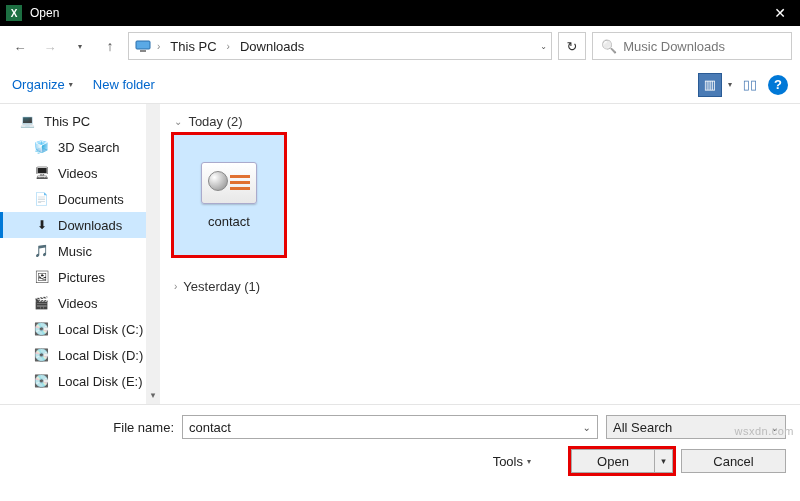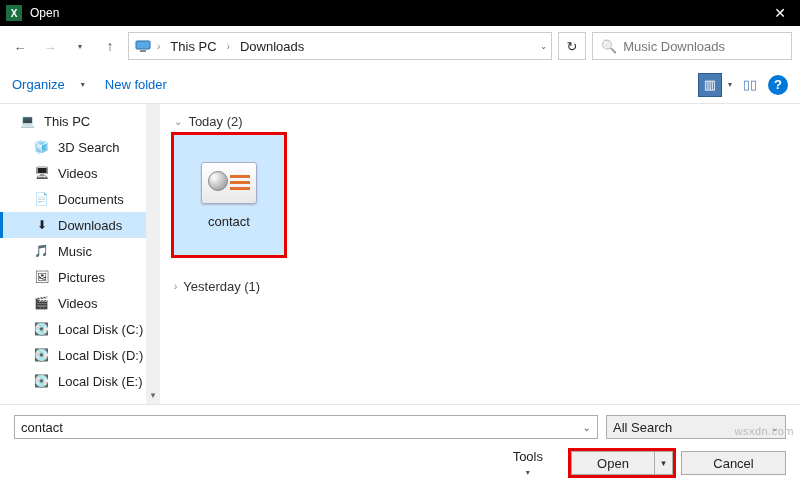--- a/index.html
+++ b/index.html
@@ -13,21 +13,21 @@
   .dropdown-chevron { font-size: 8px; color: #555; }
   .up-arrow { font-size: 14px; }
   .addressbar { flex: 1; height: 28px; border: 1px solid #ccc; display: flex; align-items: center; padding: 0 4px 0 6px; gap: 6px; }
   .pc-icon { width:16px; height:16px; display:flex; align-items:center; justify-content:center; }
   .crumb { padding: 2px 4px; }
   .crumb-sep { color: #888; font-size: 10px; }
   .addr-right { margin-left:auto; display:flex; align-items:center; gap:8px; }
   .refreshbtn { width: 28px; height: 28px; border: 1px solid #ccc; display:flex; align-items:center; justify-content:center; color:#333; }
   .searchbox { width: 200px; height: 28px; border: 1px solid #ccc; display:flex; align-items:center; padding: 0 8px; color:#777; gap:6px; }
   .toolbar { height: 38px; display:flex; align-items:center; padding: 0 12px; gap: 20px; border-bottom:1px solid #e5e5e5; }
-  .toolbtn { color: #0066cc; display:flex; align-items:center; gap:16px; }
+  .toolbtn { color: #0066cc; display:flex; align-items:center; gap:4px; }
   .tool-right { margin-left:auto; display:flex; align-items:center; gap:6px; }
   .viewicon { width:24px; height:24px; border:1px solid transparent; display:flex; align-items:center; justify-content:center; color:#555; }
   .helpicon { width:20px; height:20px; border-radius:50%; background:#0078d7; color:#fff; display:flex; align-items:center; justify-content:center; font-size:13px; font-weight:bold; }
   .body { display:flex; height: 300px; }
   .sidebar { width: 160px; border-right: 0px solid #eee; overflow-y:auto; position:relative; padding: 4px 0; }
   .side-item { display:flex; align-items:center; height:26px; padding-left: 20px; gap:8px; cursor:pointer; }
   .side-item.sub { padding-left: 34px; }
   .side-item.active { background:#cce8ff; }
   .side-item.active::before { content:""; position:absolute; left:0; width:3px; height:26px; background:#0078d7; }
   .sicon { width:16px; height:16px; display:flex; align-items:center; justify-content:center; font-size:12px; }
@@ -45,21 +45,21 @@
   .contact-icon::after { content:""; position:absolute; right:6px; top:12px; width:20px; height:3px; background:#e07030; box-shadow: 0 6px 0 #e07030, 0 12px 0 #e07030; }
   .footer { border-top:1px solid #e5e5e5; padding: 10px 14px 8px 14px; }
   .fn-row { display:flex; align-items:center; gap:8px; margin-bottom:10px; }
   .fn-label { width: 160px; text-align:right; }
   .fn-input { flex:1; height:24px; border:1px solid #aaa; display:flex; align-items:center; padding:0 6px; background:#fff; }
   .fn-input .val { flex:1; }
   .fn-input .dd { color:#555; font-size:10px; }
   .ft-select { width:180px; height:24px; border:1px solid #aaa; background:#efefef; display:flex; align-items:center; padding:0 6px; }
   .ft-select .dd { margin-left:auto; color:#555; font-size:10px; }
   .btn-row { display:flex; align-items:center; justify-content:flex-end; gap:8px; padding-right: 0px; }
-  .tools { margin-right: 20px; display:flex; align-items:center; gap:4px;flex-direction:column; }
+  .tools { margin-right: 32px; display:flex; align-items:center; gap:4px; }
   .winbtn { width:84px; height:24px; border:1px solid #aaa; background:#efefef; display:flex; align-items:center; justify-content:center; }
   .split-dd { width:18px; height:24px; border:1px solid #aaa; border-left:none; background:#efefef; display:flex; align-items:center; justify-content:center; font-size:9px; color:#333; }
   .open-wrap { display:flex; outline:3px solid #e60000; }
   .watermark { position:absolute; right:6px; bottom:64px; font-size:11px; color:#bbb; letter-spacing:.5px; }
 </style>
 </head>
 <body>
 
 <div class="titlebar">
   <div class="app-icon">X</div>
@@ -176,20 +176,21 @@
 
     <div class="group-hdr">
       <span class="chev">›</span>
       <span>Yesterday (1)</span>
     </div>
   </div>
 </div>
 
 <div class="footer">
   <div class="fn-row">
+    <div class="fn-label">File name:</div>
     <div class="fn-input">
       <span class="val">contact</span>
       <span class="dd">⌄</span>
     </div>
     <div class="ft-select">
       <span>All Search</span>
       <span class="dd">⌄</span>
     </div>
   </div>
   <div class="btn-row">

